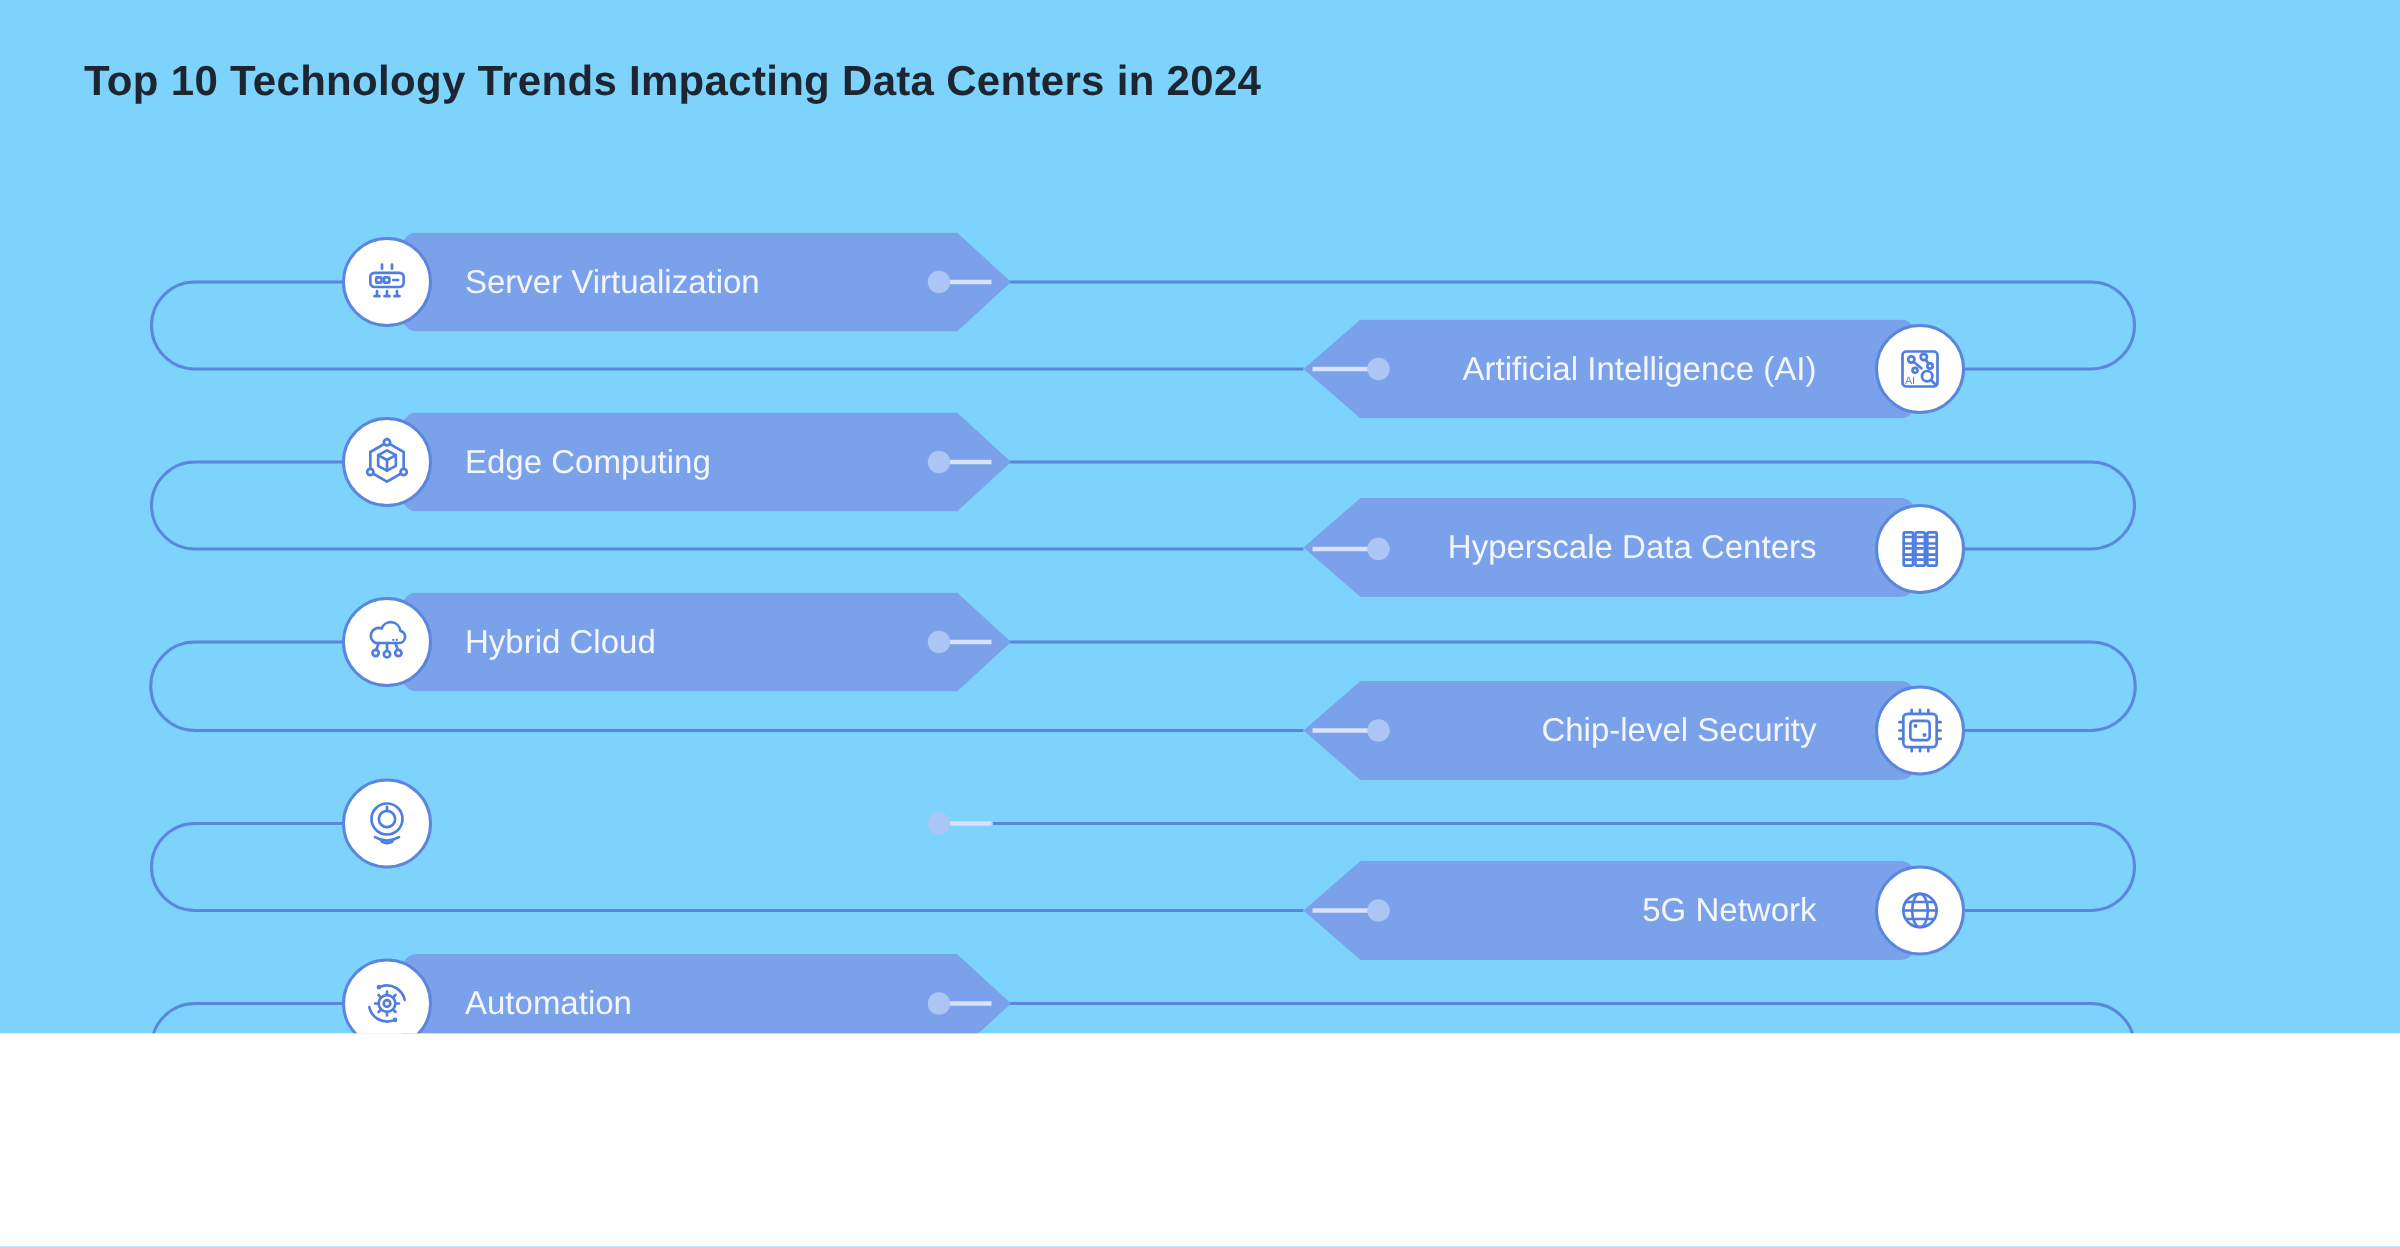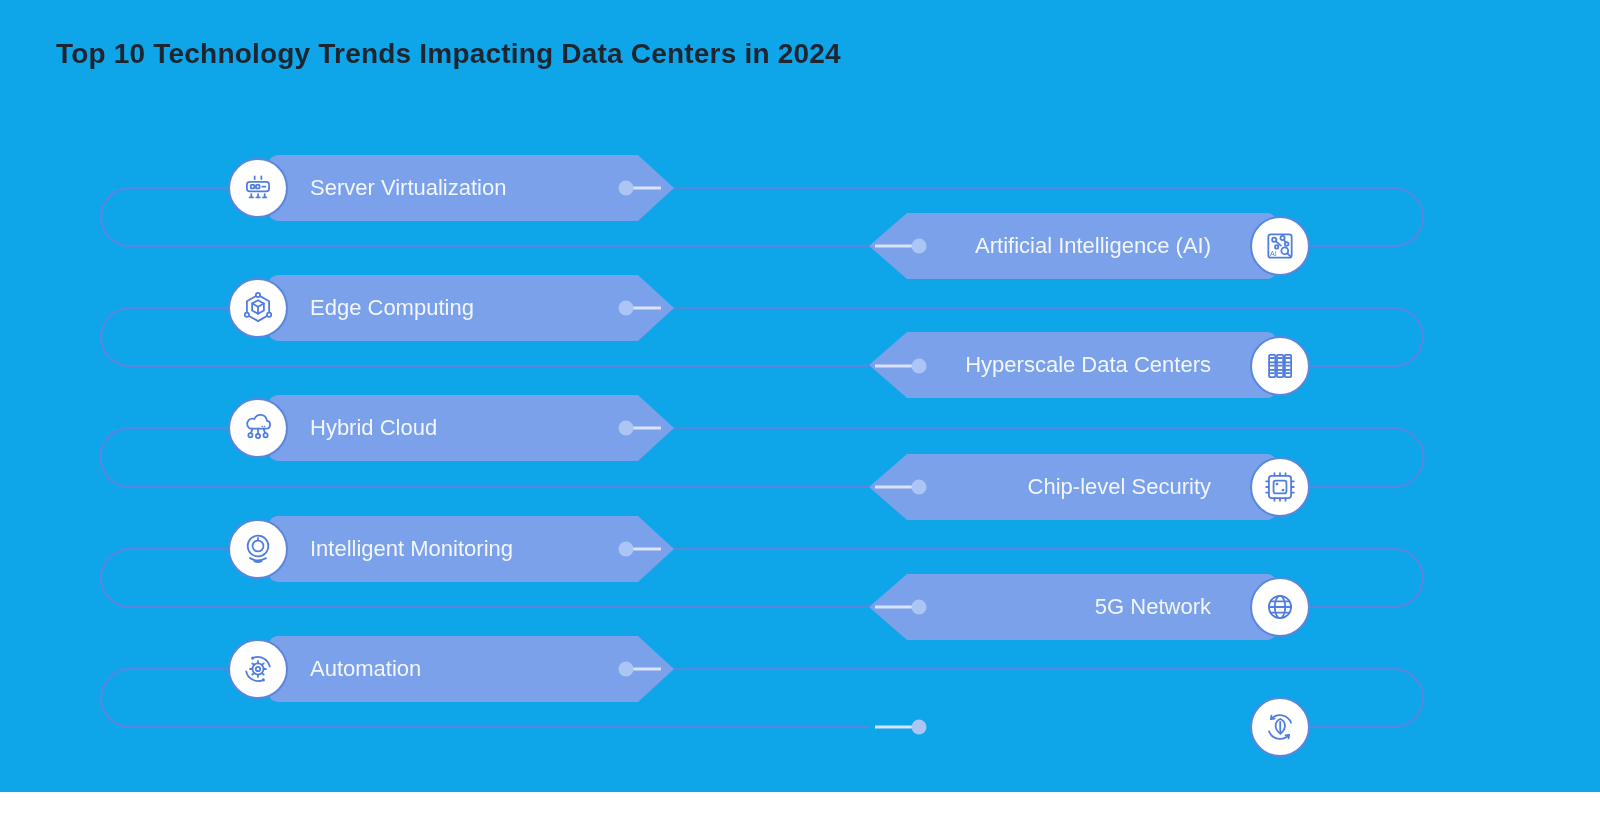--- a/index.html
+++ b/index.html
@@ -1,17 +1,17 @@
 <!DOCTYPE html>
 <html><head>
 <meta charset="utf-8">
 <style>
   html,body{margin:0;padding:0;background:#ffffff;}
   #canvas{
-    position:relative;width:1600px;height:792px;background:#0ea5e9;overflow:hidden;
+    position:relative;width:1600px;height:689px;background:#7dd3fc;overflow:hidden;
     font-family:"Liberation Sans","DejaVu Sans",sans-serif;
   }
   #title{
     position:absolute;left:56px;top:38px;
     font-size:28px;font-weight:700;color:#1d2530;letter-spacing:.2px;
   }
   .layer{position:absolute;left:0;top:0;pointer-events:none;}
   #connector-layer{z-index:0;}
   #tip-layer{z-index:3;}
   .banner{
@@ -75,23 +75,20 @@
     <span class="label">Edge Computing</span>
   </div>
   <div class="banner banner-right" style="top:332px">
     <span class="label">Hyperscale Data Centers</span>
   </div>
   <div class="banner banner-right" style="top:454px">
     <span class="label">Chip-level Security</span>
   </div>
   <div class="banner banner-left" style="top:395px">
     <span class="label">Hybrid Cloud</span>
-  </div>
-  <div class="banner banner-left" style="top:516px">
-    <span class="label">Intelligent Monitoring</span>
   </div>
   <div class="banner banner-right" style="top:574px">
     <span class="label">5G Network</span>
   </div>
   <div class="banner banner-left" style="top:636px">
     <span class="label">Automation</span>
   </div>
 
   <div class="icon-circle" style="left:228px;top:158px">
     <svg viewBox="0 0 36 36">

